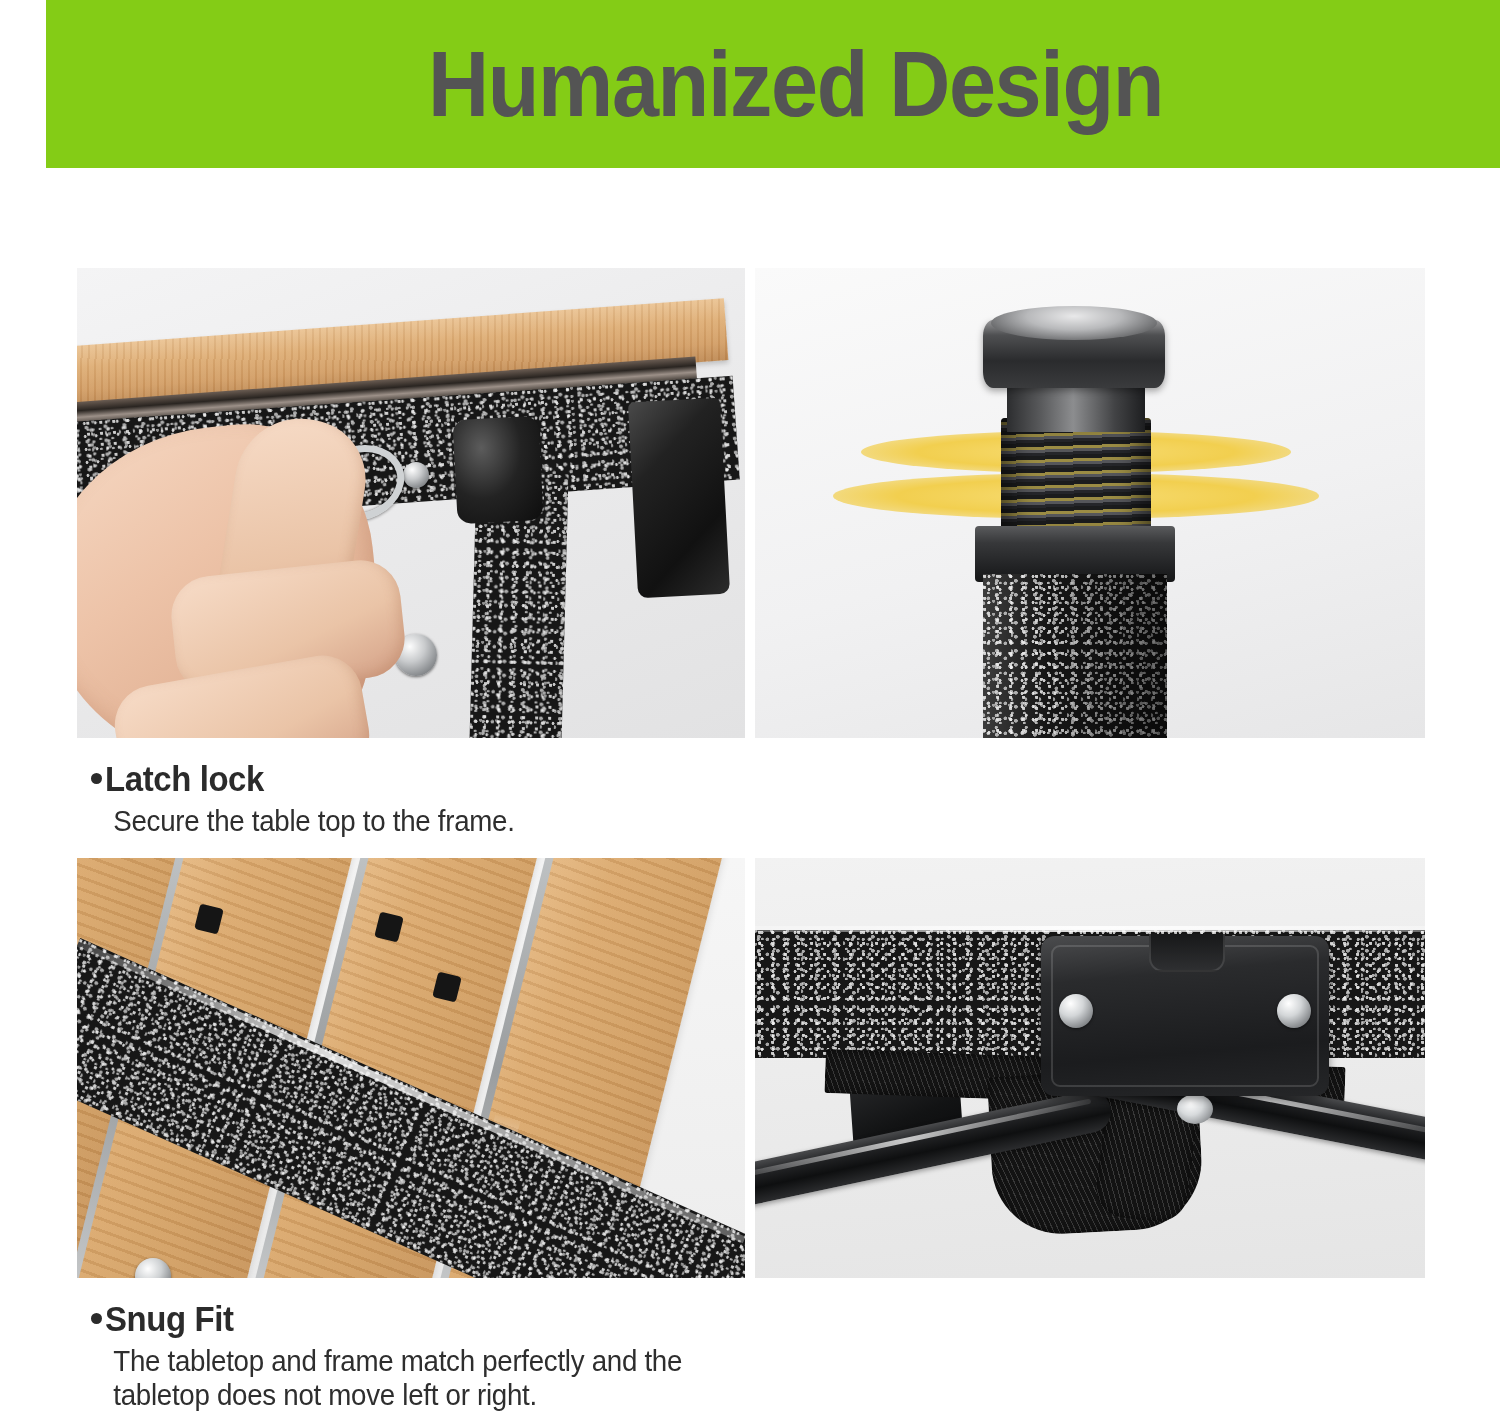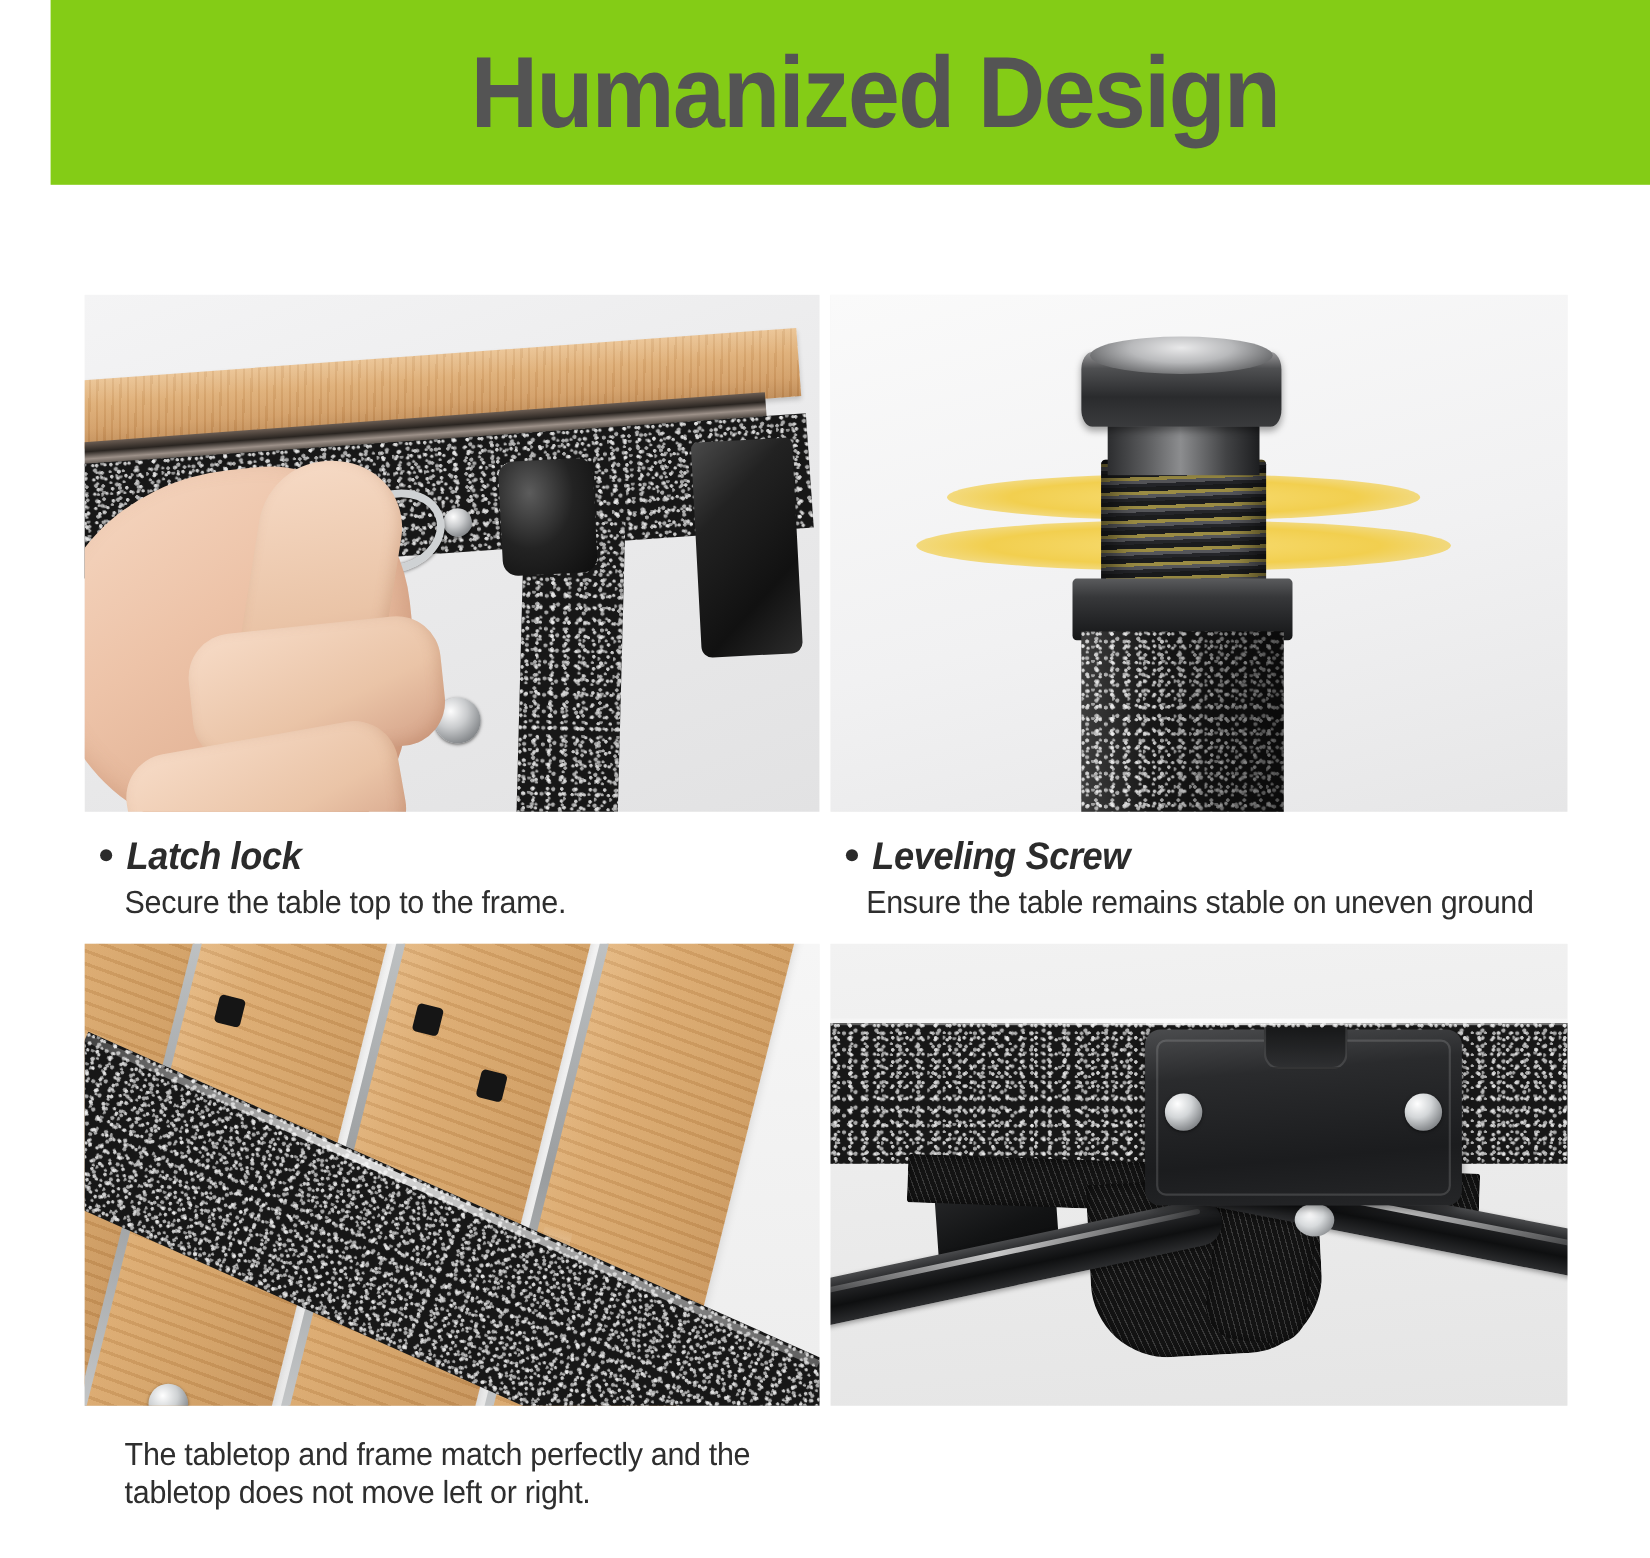--- a/index.html
+++ b/index.html
@@ -56,23 +56,22 @@
   .photo-top    { height: 470px; }
   .photo-bottom { height: 420px; }
 
   
   .caption {
     padding-top: 22px;
   }
   .cap-title-row {
     display: flex;
     align-items: baseline;
-    gap: 13px;
+    gap: 3px;
     padding-left: 14px;
-    font-style: italic;
   }
   .bullet {
     width: 11px; height: 11px;
     border-radius: 50%;
     background: #2b2b2b;
     flex: none;
     position: relative;
     top: -7px;
   }
   .cap-title {
@@ -500,27 +499,20 @@
 
     <div class="screw-threads"></div>
     <div class="screw-neck"></div>
     <div class="screw-bolt-head"></div>
     <div class="screw-bolt-cap"></div>
 
     <div class="leg-cap"></div>
     <div class="leg-body hammertone"></div>
   </div>
 
-  <div class="caption">
-    <div class="cap-title-row">
-      <span class="bullet"></span>
-      <span class="cap-title">Leveling Screw</span>
-    </div>
-    <div class="cap-desc cap-desc-r">Ensure the table remains stable on uneven ground</div>
-  </div>
 </div>
 
 <div class="feature cell-bl">
   <div class="photo photo-bottom">
     <div class="bg-studio-3"></div>
 
     <div class="slat slat-1"></div>
     <div class="slat slat-2"></div>
     <div class="slat slat-3"></div>
     <div class="slat slat-4"></div>
@@ -564,20 +556,24 @@
         </defs>
       <path d="M22 0 H48 V62 H68 L35 112 L2 62 H22 Z" fill="url(#ag3)"></path>
     </svg>
 
     <div class="frame-rail-3 hammertone"></div>
     <div class="rail-hl-3"></div>
     <div class="rivet-3"></div>
   </div>
 
   <div class="caption">
+    <div class="cap-title-row">
+      <span class="bullet"></span>
+      <span class="cap-title">Snug Fit</span>
+    </div>
     <div class="cap-desc">The tabletop and frame match perfectly and the tabletop does not move left or right.</div>
   </div>
 </div>
 
 <div class="feature cell-br">
   <div class="photo photo-bottom">
     <div class="bg-studio-4"></div>
 
     <div class="rail-4 hammertone"></div>
     <div class="rail-4-top"></div>

